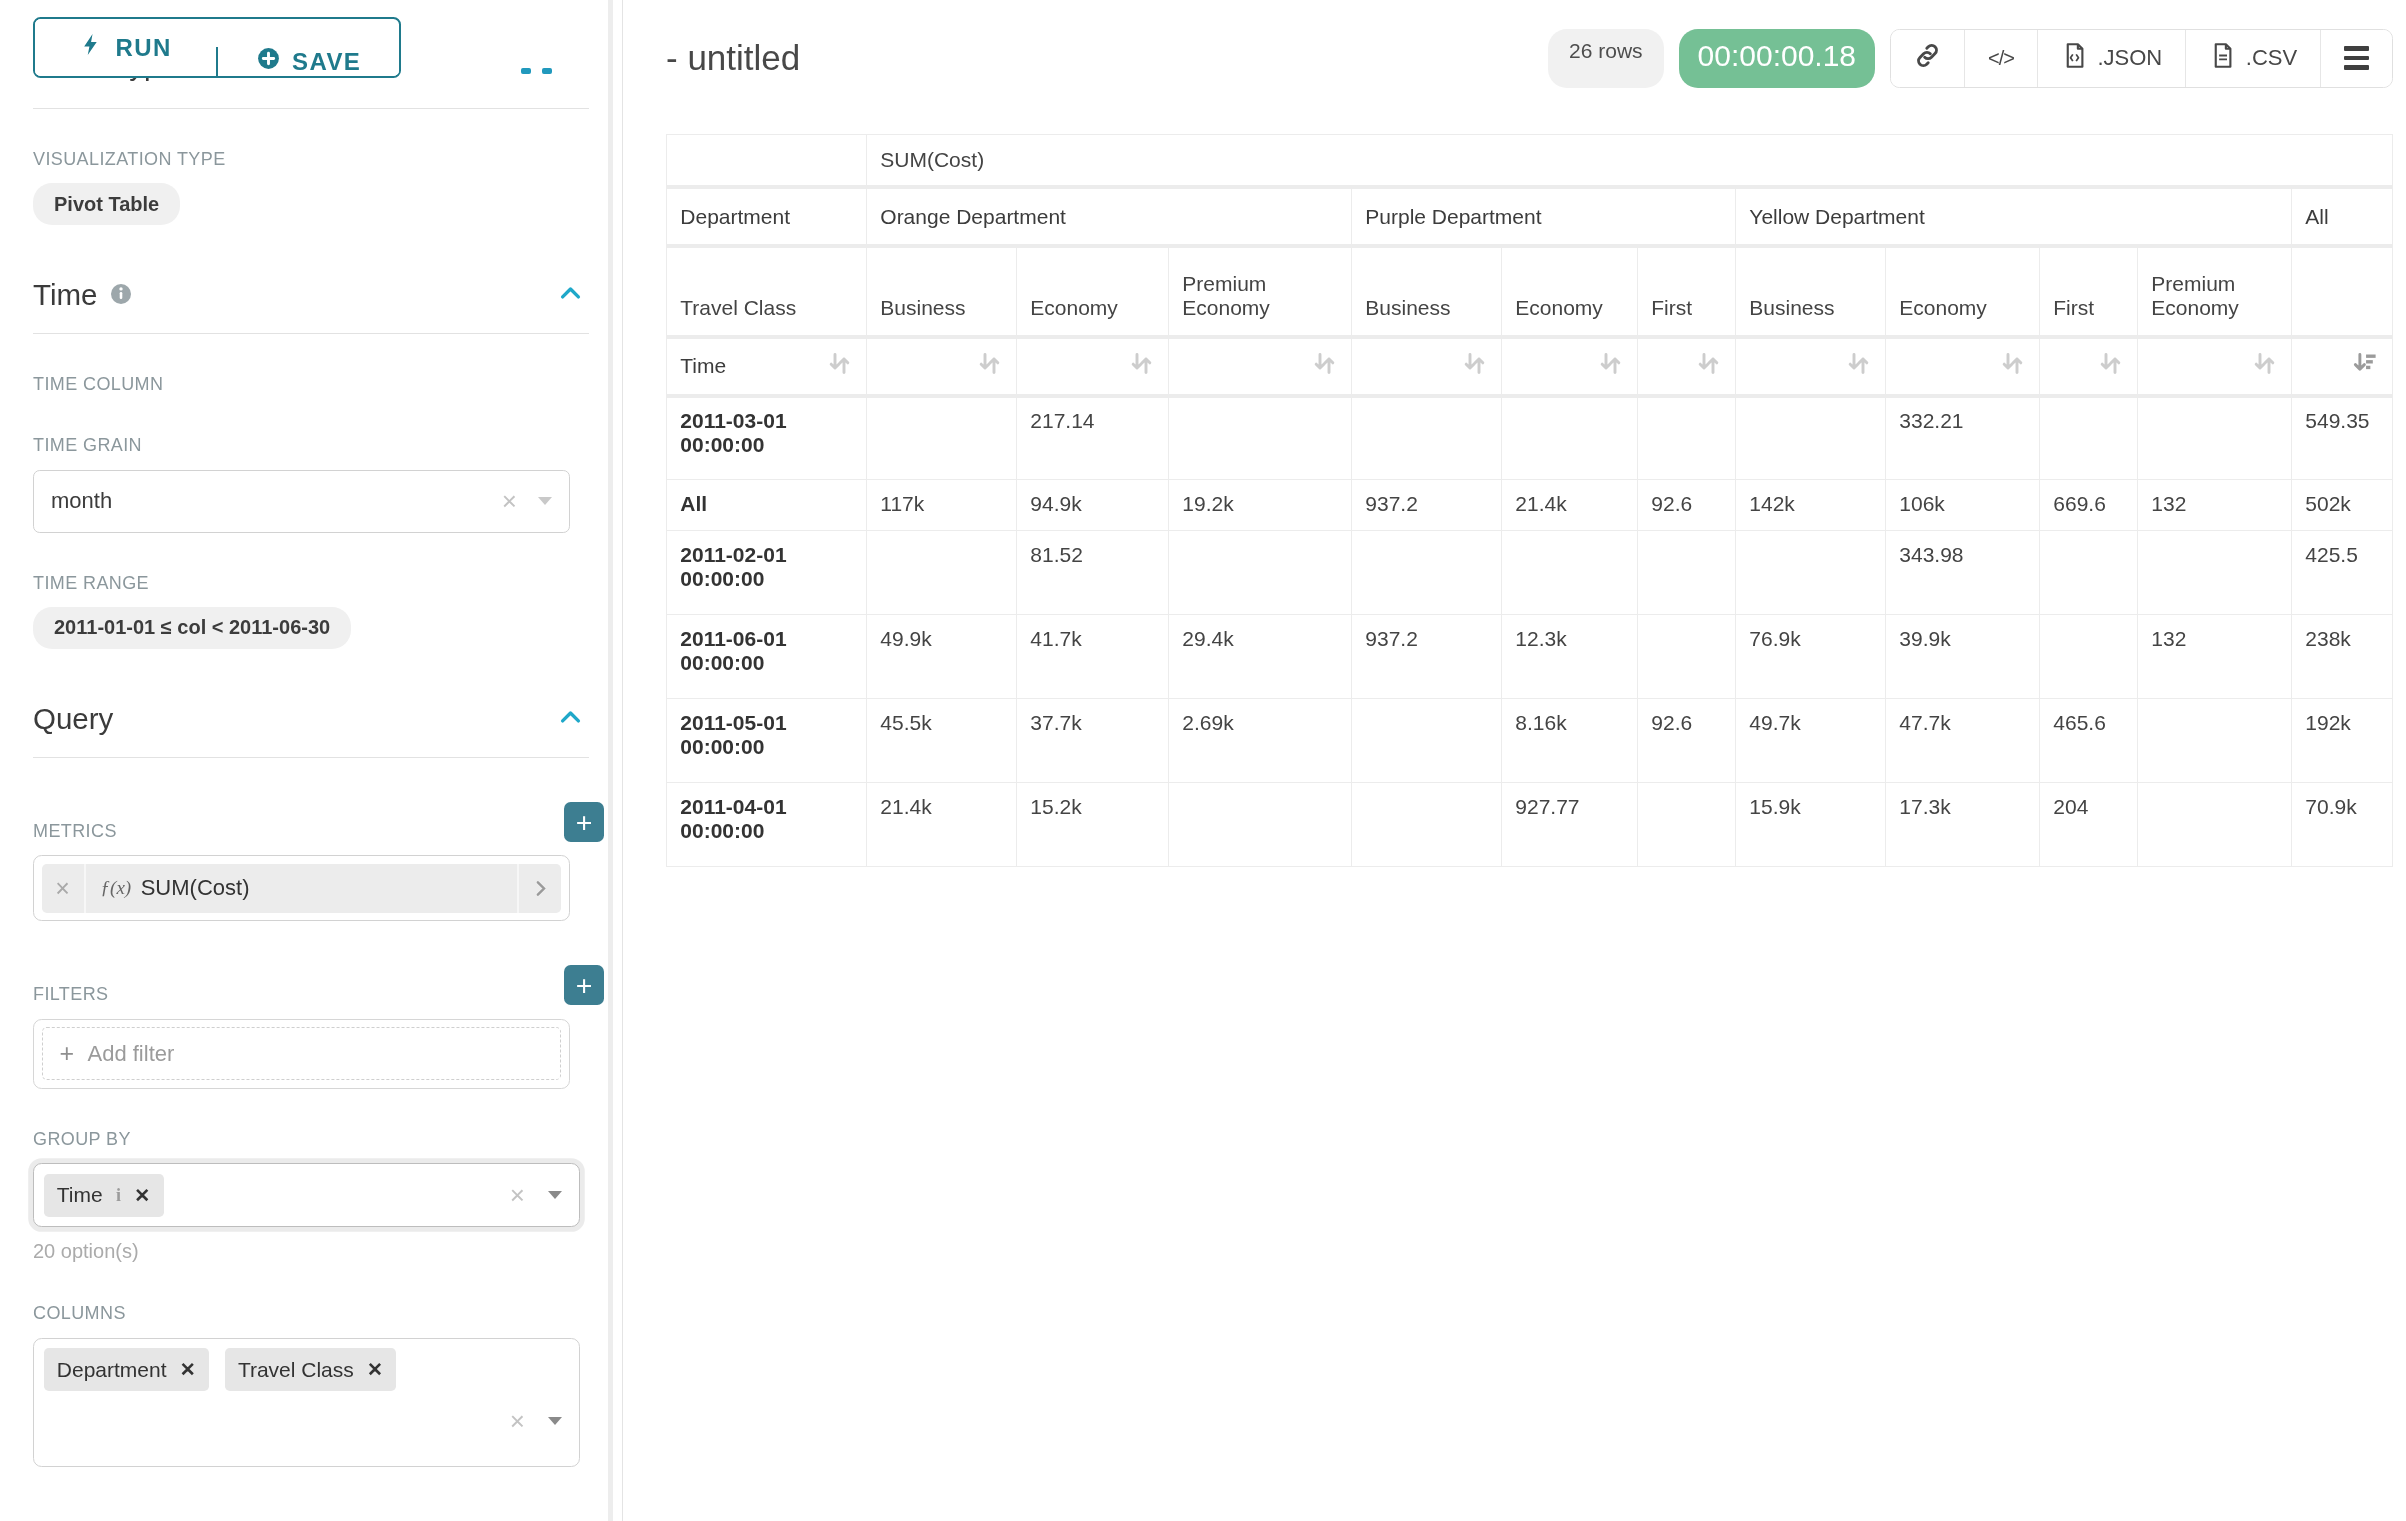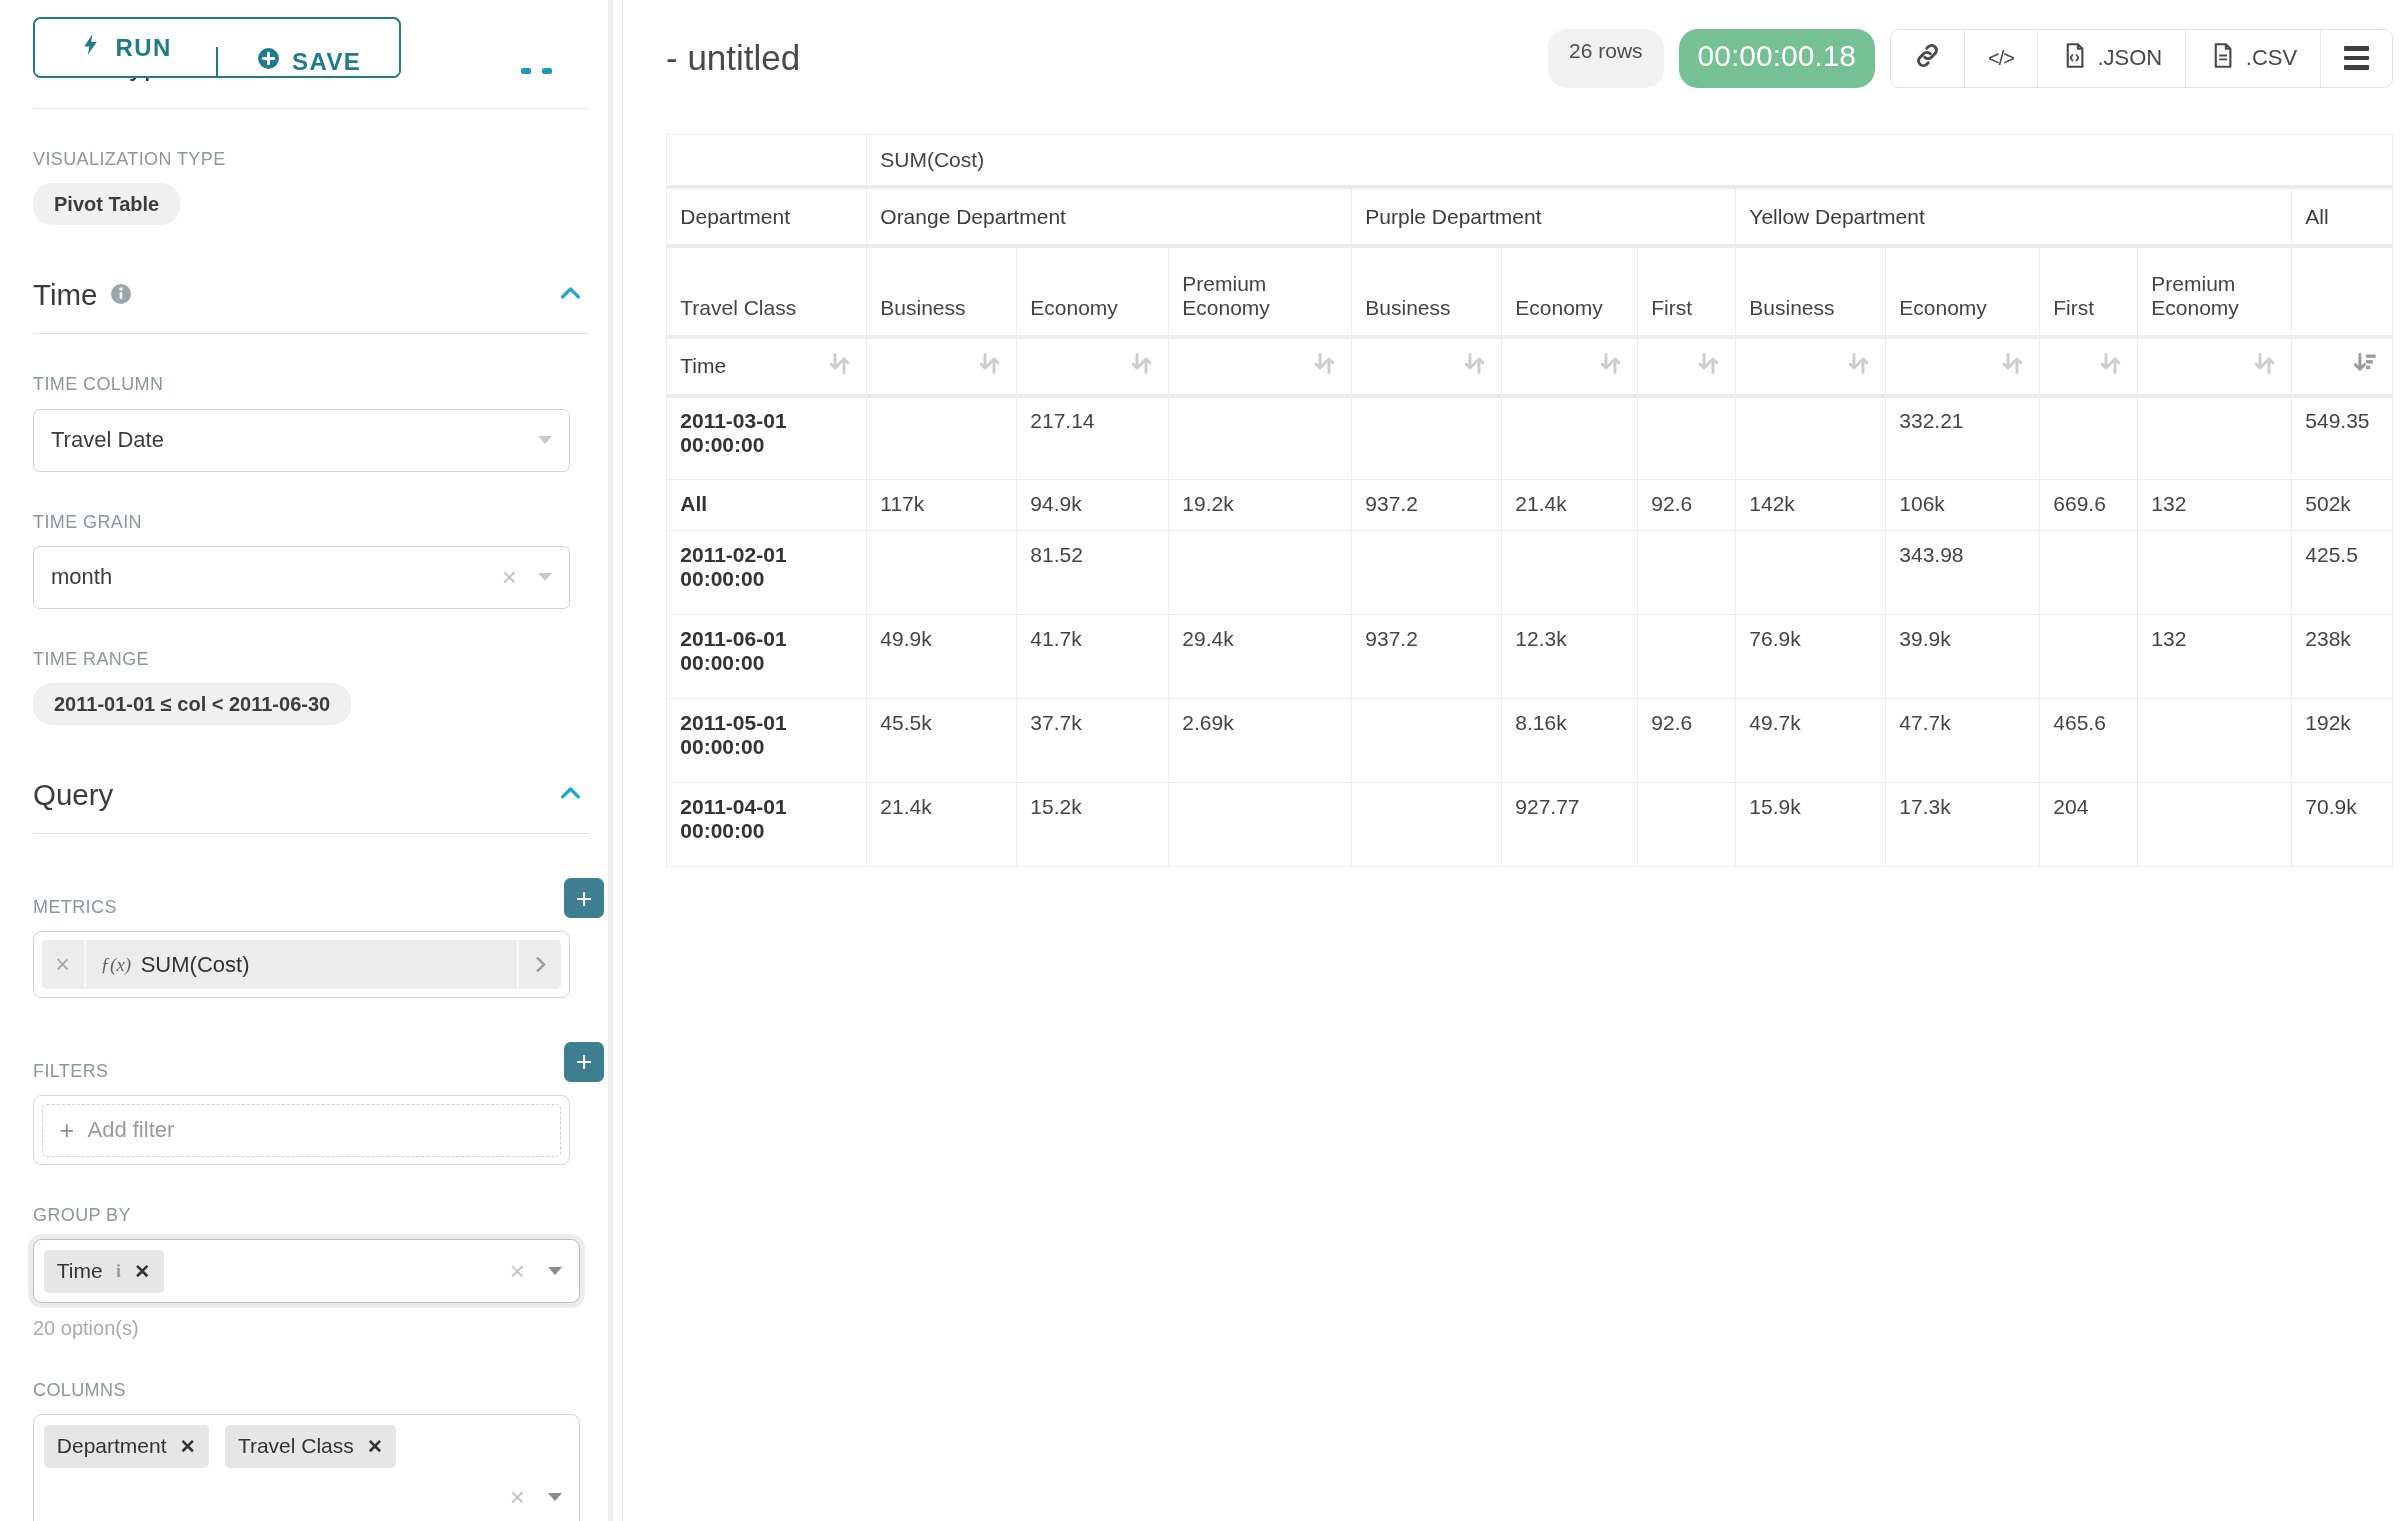--- a/index.html
+++ b/index.html
@@ -162,27 +162,20 @@
       </span>
       <span class="chev">
         <svg width="27" height="27" viewBox="0 0 24 24" fill="none" stroke="#1fa8c9" stroke-width="3" stroke-linecap="round" stroke-linejoin="round">
             <path d="M5 15l7-7 7 7"></path>
           </svg>
       </span>
     </div>
     <hr class="divider">
 
     <div class="ctl-label">TIME COLUMN</div>
-    <div class="select">
-      <span>Travel Date</span>
-      <span class="spacer"></span>
-      <span class="right-ctl">
-          <span class="caret light"></span>
-        </span>
-    </div>
 
     <div class="ctl-label">TIME GRAIN</div>
     <div class="select">
       <span>month</span>
       <span class="spacer"></span>
       <span class="right-ctl">
         <span class="clear-x">×</span>
         <span class="caret light"></span>
       </span>
     </div>

